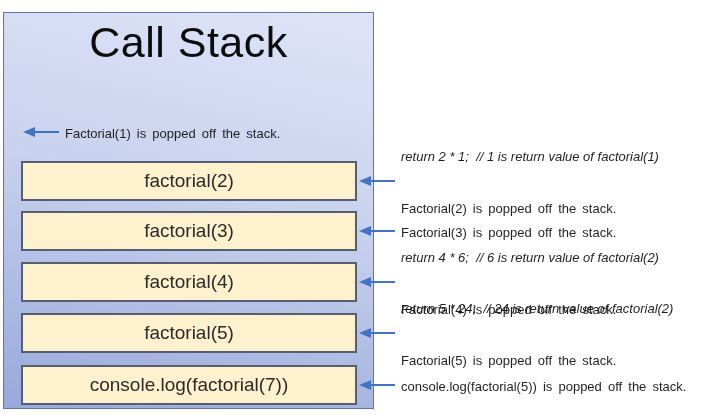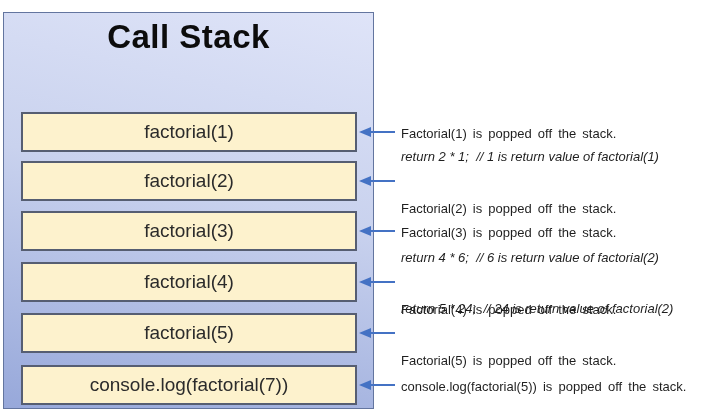--- a/index.html
+++ b/index.html
@@ -16,21 +16,21 @@
     box-sizing:border-box;
     border:1px solid var(--panel-border,#63759f);
     background:linear-gradient(193deg,
       var(--panel-top,#dfe4f8) 0%,
       #c9d2ee 45%,
       var(--panel-bottom,#97a8da) 100%);
   }
   .title {
     margin:0; padding-top:5px;
     text-align:center;
-    font-size:33px; font-weight:700;
+    font-size:43px; font-weight:400;
     letter-spacing:0.5px;
     color:#0c0c0c;
   }
   .row {
     position:absolute; left:21px;
     height:40px;
     display:flex; align-items:center;
   }
   .stack-box {
     width:336px; height:40px;
@@ -54,23 +54,20 @@
   .note { word-spacing:2.5px; }
 </style>
 </head>
 <body>
 
 <div class="panel">
   <h1 class="title">Call Stack</h1>
 </div>
 
 <div class="row" style="top:112px">
-  <div class="stack-box">
-    <span>factorial(1)</span>
-  </div>
   <svg class="arrow" width="38" height="14" viewBox="0 0 38 14">
     <line x1="37" y1="7" x2="10" y2="7"></line>
       <polygon points="1,7 13,2 13,12"></polygon>
   </svg>
   <div class="annot">
     <div class="note">Factorial(1) is popped off the stack.</div>
   </div>
 </div>
 
 <div class="row" style="top:161px">

